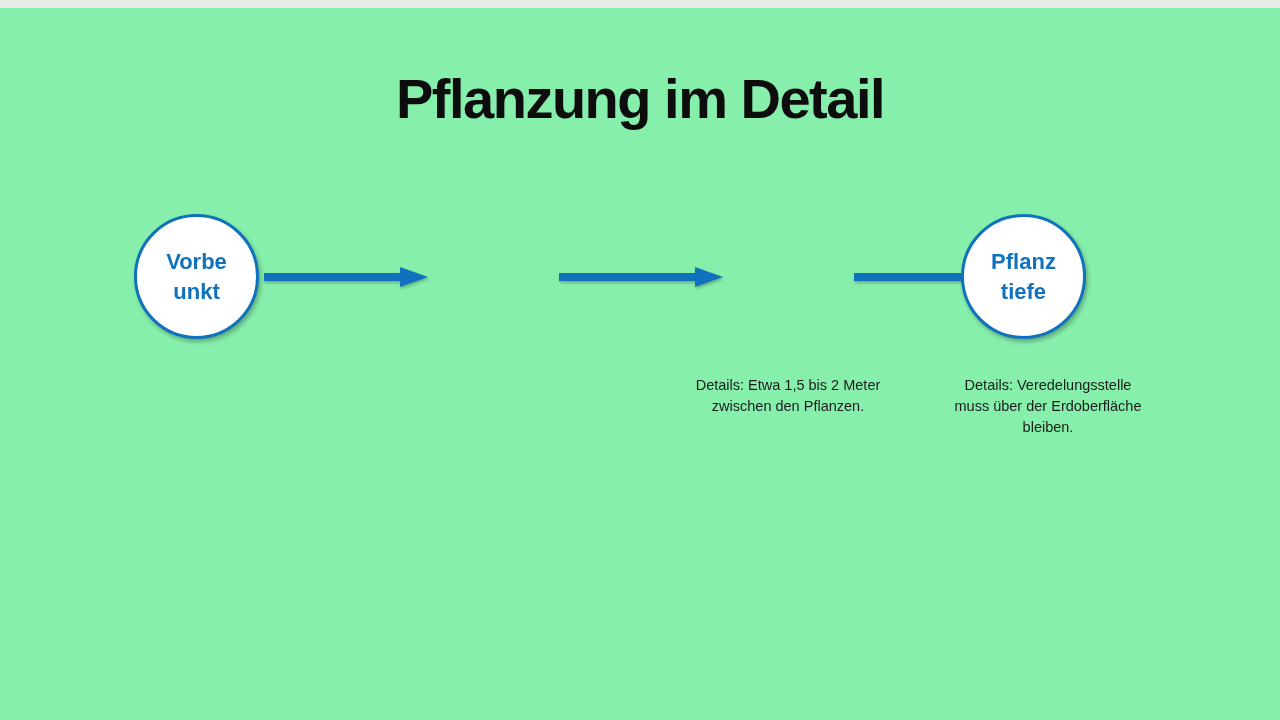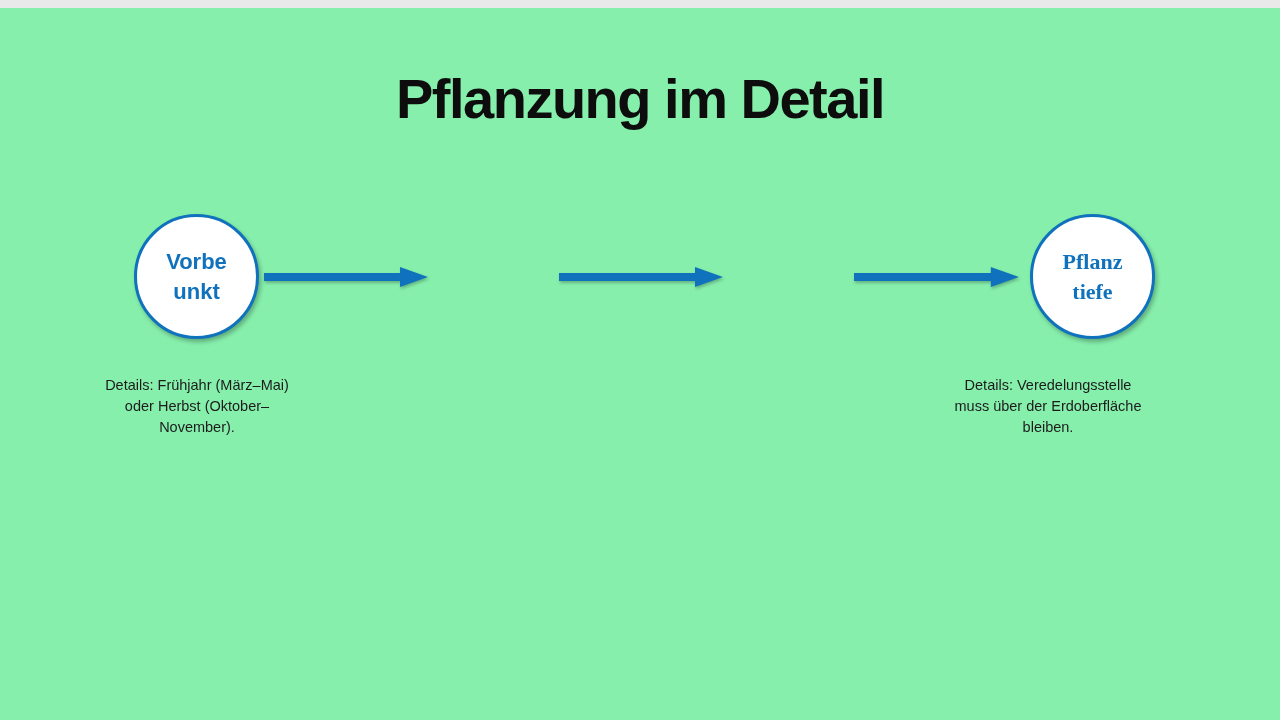--- a/index.html
+++ b/index.html
@@ -48,52 +48,51 @@
     color:#1c1c1c;
     white-space:pre-line;
   }
   .arrow{
     position:absolute;
     top:259px;
     height:20px;
     filter:drop-shadow(1px 2px 1.5px rgba(0,0,0,0.25));
   }
   
-  .c1{left:134px;} .c2{left:430px;} .c3{left:725px;} .c4{left:1030px;font-family:Liberation Serif, serif;}
+  .c1{left:134px;} .c2{left:430px;} .c3{left:725px;} .c4{left:961px;}
   .d1{left:67px;}  .d2{left:363px;} .d3{left:658px;} .d4{left:918px;}
   .a1{left:264px;width:164px;}
   .a2{left:559px;width:164px;}
   .a3{left:854px;width:165px;}
 </style>
 </head>
 <body>
 
 <div class="slide">
 
   <div class="title">Pflanzung im Detail</div>
 
   <div class="step-circle c1">
     <span class="label">Vorbe
 unkt</span>
   </div>
-  <div class="details d1">Details: Frühjahr (März–Mai)
-oder Herbst (Oktober–
-November).</div>
 
   <svg class="arrow a1" viewBox="0 0 164 20" preserveAspectRatio="none">
     <rect x="0" y="6" width="140" height="8" fill="#1072BC"></rect>
     <polygon points="136,0 164,10 136,20" fill="#1072BC"></polygon>
   </svg>
 
 
   <svg class="arrow a2" viewBox="0 0 164 20" preserveAspectRatio="none">
     <rect x="0" y="6" width="140" height="8" fill="#1072BC"></rect>
     <polygon points="136,0 164,10 136,20" fill="#1072BC"></polygon>
   </svg>
 
+  <div class="details d3">Details: Etwa 1,5 bis 2 Meter
+zwischen den Pflanzen.</div>
 
   <svg class="arrow a3" viewBox="0 0 164 20" preserveAspectRatio="none">
     <rect x="0" y="6" width="140" height="8" fill="#1072BC"></rect>
     <polygon points="136,0 164,10 136,20" fill="#1072BC"></polygon>
   </svg>
 
   <div class="step-circle c4">
     <span class="label">Pflanz
 tiefe</span>
   </div>

